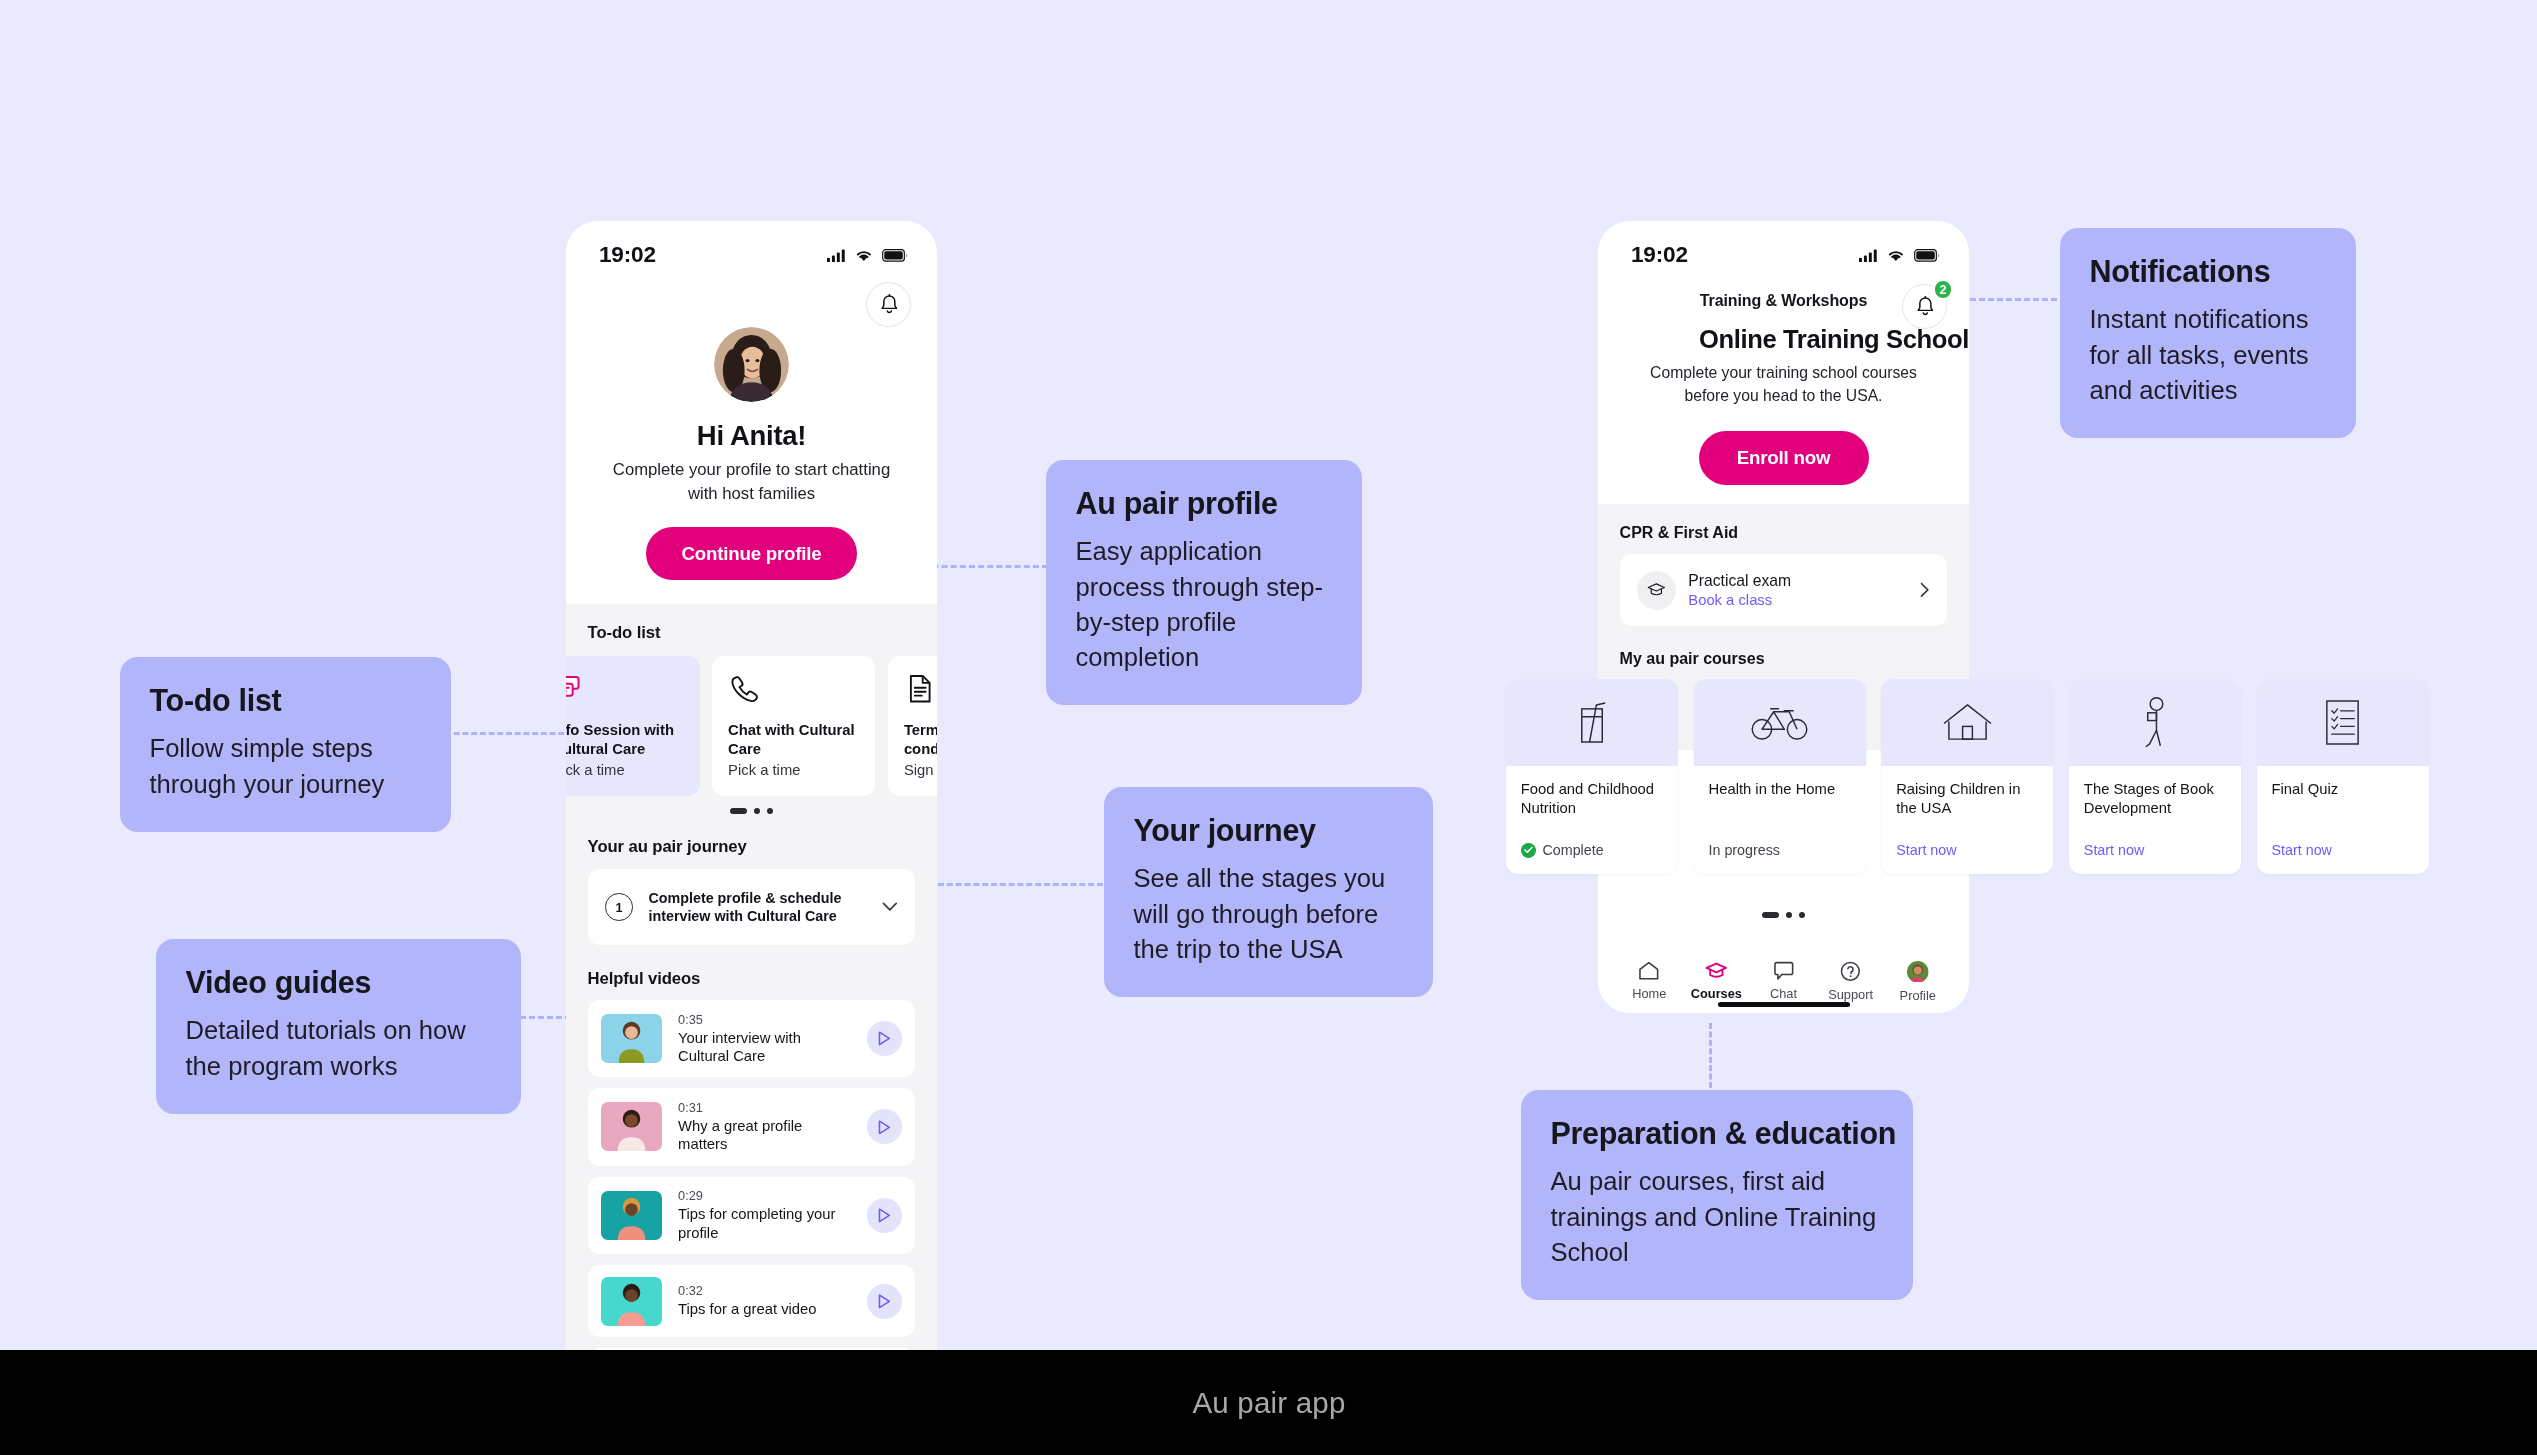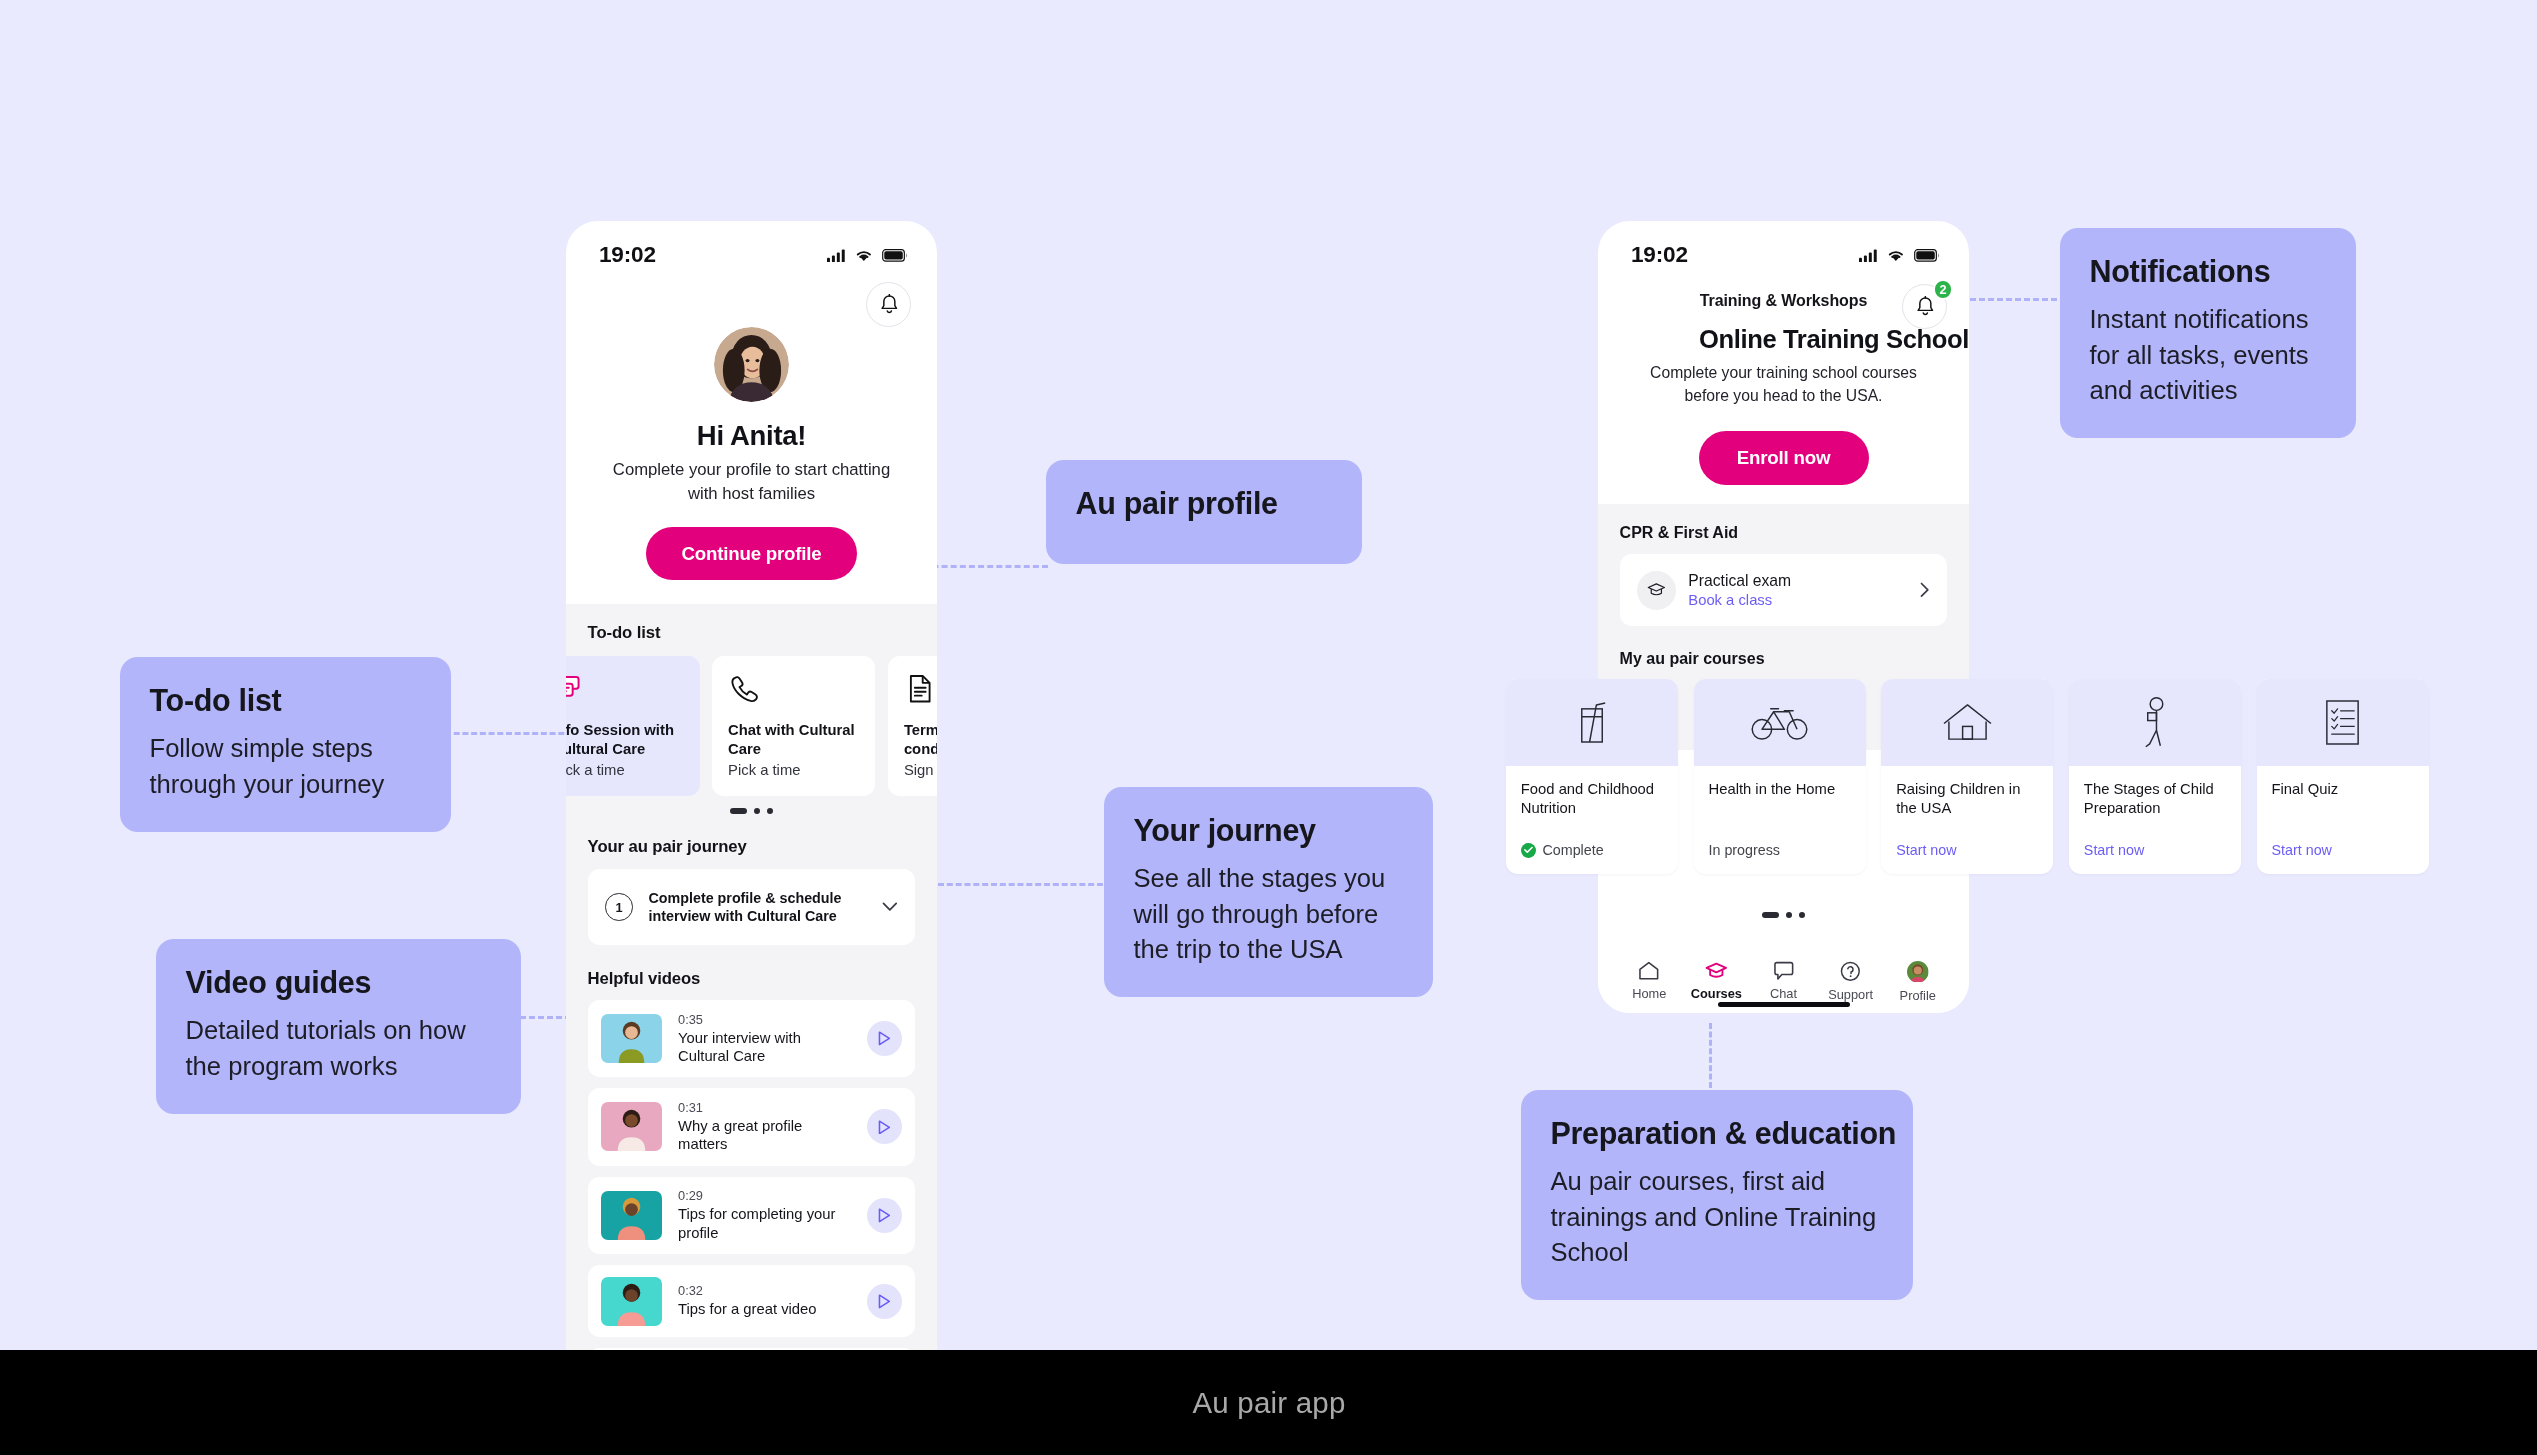--- a/index.html
+++ b/index.html
@@ -265,20 +265,21 @@
   <p>Follow simple steps through your journey</p>
 </div>
 
 <div class="callout" style="left:156px; top:939px; width:365px;">
   <h3>Video guides</h3>
   <p>Detailed tutorials on how the program works</p>
 </div>
 
 <div class="callout" style="left:1046px; top:460px; width:316px;">
   <h3>Au pair profile</h3>
+  <p>Easy application process through step-by-step profile completion</p>
 </div>
 
 <div class="callout" style="left:1104px; top:787px; width:329px;">
   <h3>Your journey</h3>
   <p>See all the stages you will go through before the trip to the USA</p>
 </div>
 
 <div class="callout" style="left:2060px; top:228px; width:296px;">
   <h3>Notifications</h3>
   <p>Instant notifications for all tasks, events and activities</p>
@@ -668,21 +669,21 @@
   <div class="course-card">
     <div class="course-img">
       <svg width="33" height="55" viewBox="0 0 34 56">
         <circle cx="18" cy="9" r="6.5" stroke="#2a2a34" stroke-width="1.5" fill="none"></circle>
         <path d="M18 16 V36" stroke="#2a2a34" stroke-width="1.5"></path>
         <rect x="9" y="18" width="9" height="8" stroke="#2a2a34" stroke-width="1.5" fill="none"></rect>
         <path d="M18 36 L22 52 M18 36 L11 50 L7 53" stroke="#2a2a34" stroke-width="1.5" fill="none" stroke-linejoin="round"></path>
       </svg>
     </div>
     <div class="course-body">
-      <div class="course-name">The Stages of Child Preparation</div>
+      <div class="course-name">The Stages of Book Development</div>
       <div class="course-status link">
         <span>Start now</span>
       </div>
     </div>
   </div>
 
   <div class="course-card">
     <div class="course-img">
       <svg width="43" height="53" viewBox="0 0 44 54">
         <rect x="6" y="5" width="32" height="44" stroke="#2a2a34" stroke-width="1.5" fill="none"></rect>

